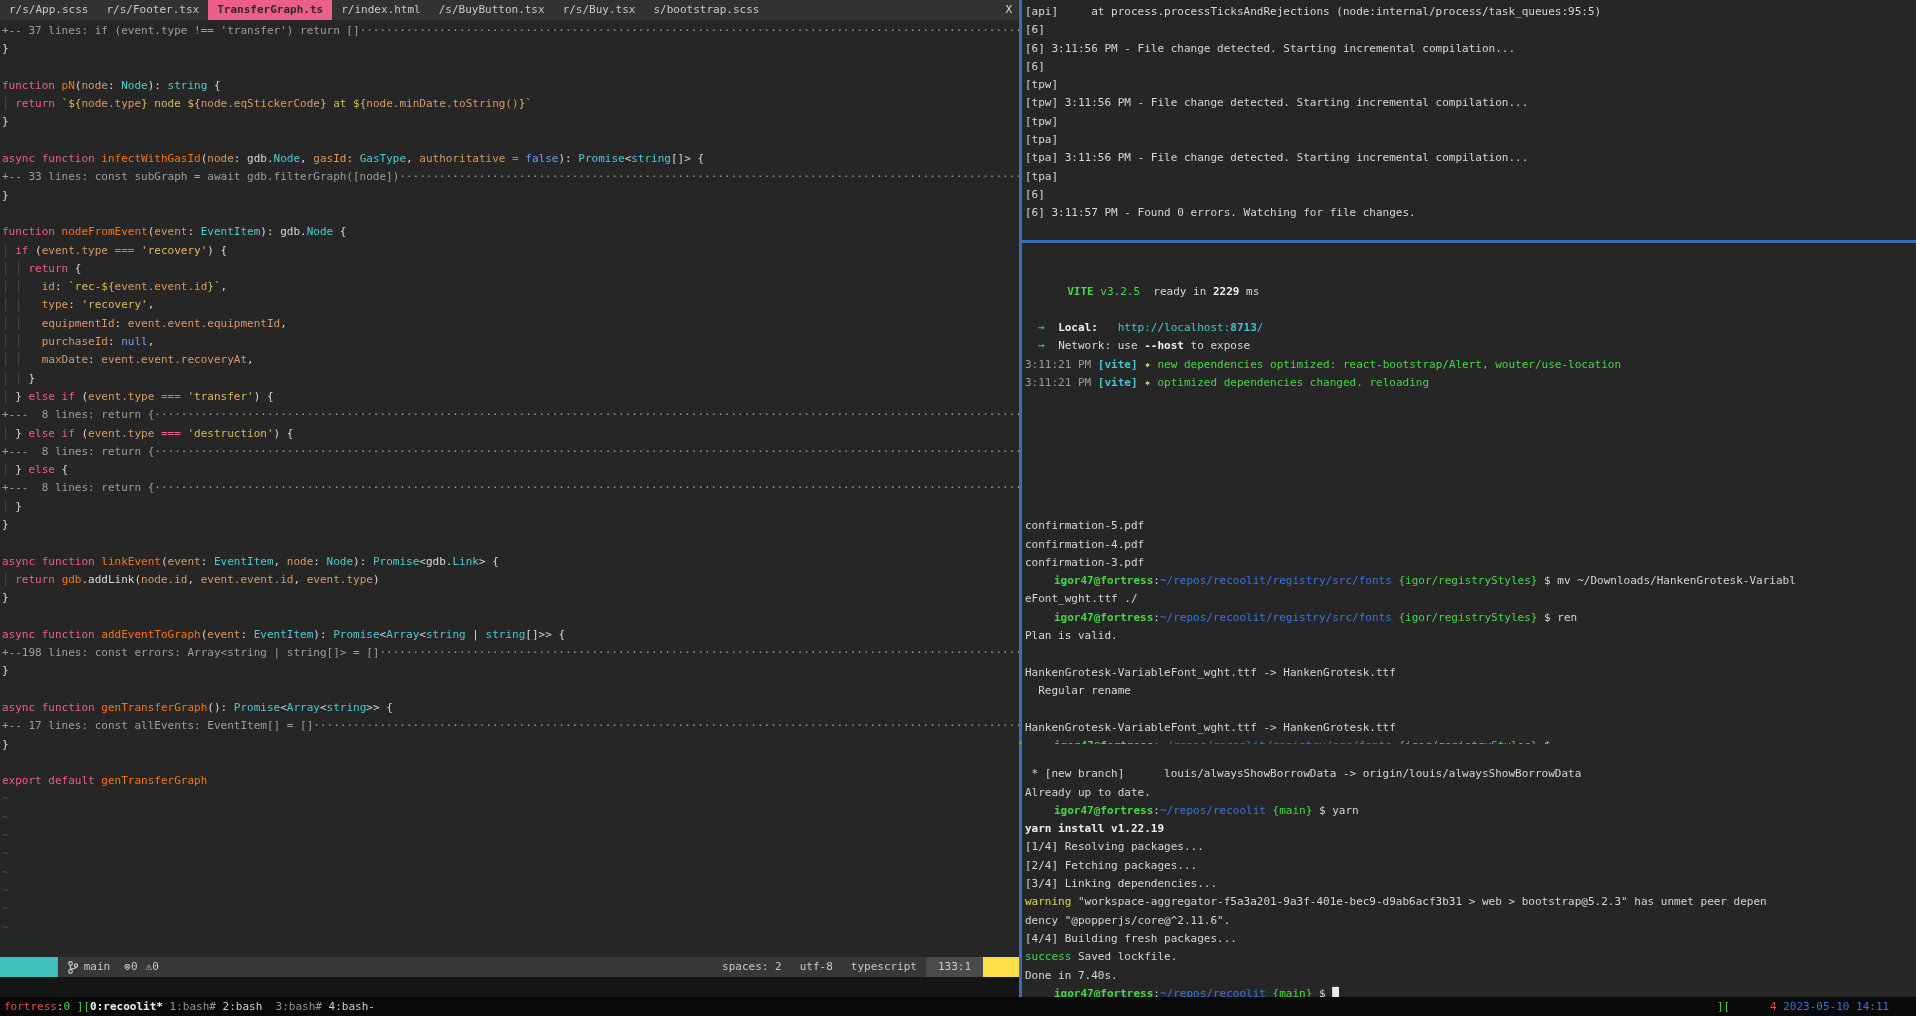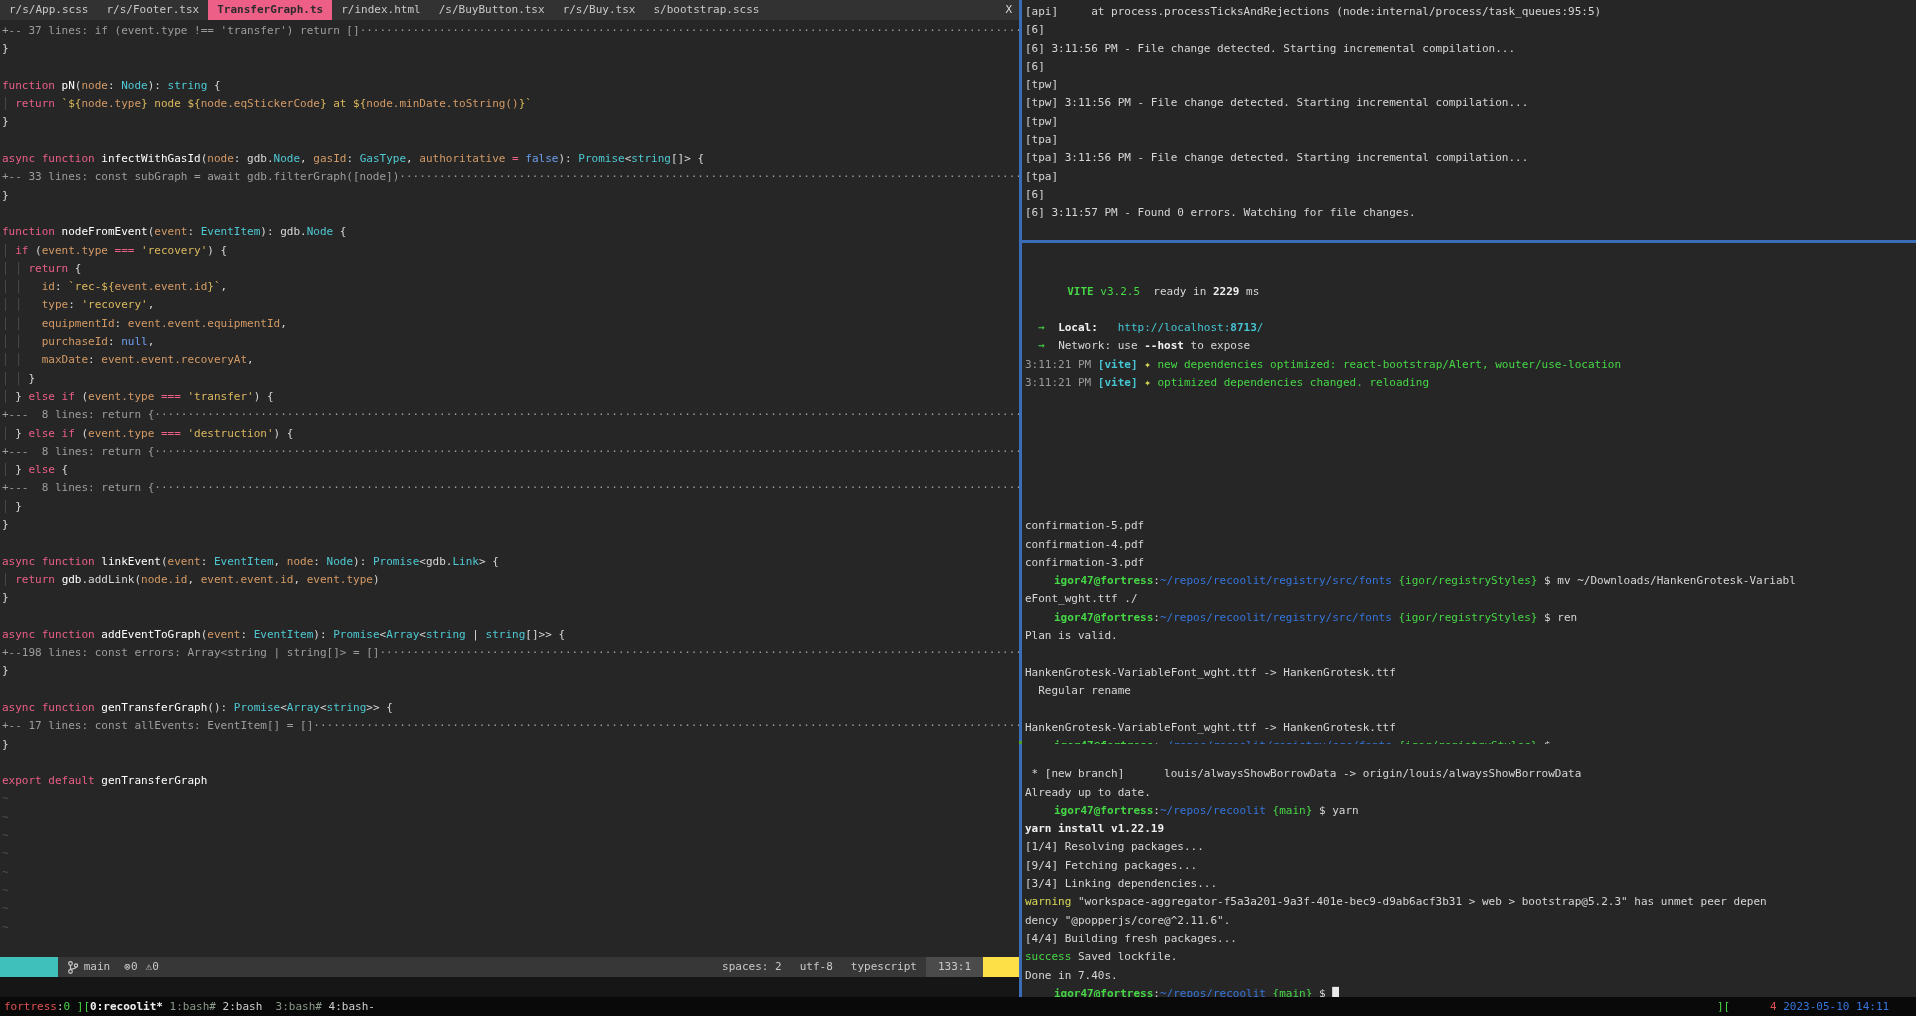--- a/index.html
+++ b/index.html
@@ -40,21 +40,21 @@
   .hdiv.green{background:#4ca32c;}
   #hdiv1{top:240px;} #hdiv2{top:493px;} #hdiv3{top:741px;}
 
   
   #tmux-bar{position:absolute;left:0;top:997px;width:1916px;height:19px;line-height:19px;
     background:#090909;white-space:pre;overflow:hidden;}
   #tmux-left{position:absolute;left:4px;top:0;}
   #tmux-right{position:absolute;left:1717px;top:0;}
 
   
-  .c-kw{color:#ec5f87;} .c-fn{color:#ffffff;} .c-ty{color:#4ec9d4;} .c-id{color:#d49a66;}
+  .c-kw{color:#ec5f87;} .c-fn{color:#f97316;} .c-ty{color:#4ec9d4;} .c-id{color:#d49a66;}
   .c-st{color:#dcb95e;} .c-nu{color:#6e9ef0;} .c-pu{color:#d8d8d8;} .c-fold{color:#9d9d9d;}
   .c-gd{color:#4e4e4e;} .c-til{color:#4e4e4e;}
   .c-d{color:#d6d6d6;} .c-g{color:#46d746;} .c-gb{color:#46d746;font-weight:bold;margin-left:29px;}
   .c-bl{color:#3575dd;} .c-cy{color:#45c5d2;} .c-cyb{color:#45c5d2;font-weight:bold;}
   .c-ye{color:#d9d957;} .c-rd{color:#e05252;} .c-dim{color:#9a9a9a;} .c-dim2{color:#8a9a8a;}
   .c-wb{color:#efefef;font-weight:bold;} .c-wh{color:#cfcfcf;} .c-cur{color:#eaeaea;}
 </style>
 </head>
 <body>
 
@@ -191,21 +191,21 @@
       <div class="trow"><span class="c-d">HankenGrotesk-VariableFont_wght.ttf -&gt; HankenGrotesk.ttf</span></div>
       <div class="trow"><span class="c-gb">igor47@fortress</span><span class="c-d">:</span><span class="c-bl">~/repos/recoolit/registry/src/fonts</span><span class="c-g"> {igor/registryStyles}</span><span class="c-d"> $</span></div>
     </div>
   <div class="rpane" id="pane-yarn">
       <div class="trow"></div>
       <div class="trow"><span class="c-d"> * [new branch]      louis/alwaysShowBorrowData -&gt; origin/louis/alwaysShowBorrowData</span></div>
       <div class="trow"><span class="c-d">Already up to date.</span></div>
       <div class="trow"><span class="c-gb">igor47@fortress</span><span class="c-d">:</span><span class="c-bl">~/repos/recoolit</span><span class="c-g"> {main}</span><span class="c-d"> $ yarn</span></div>
       <div class="trow"><span class="c-wb">yarn install v1.22.19</span></div>
       <div class="trow"><span class="c-d">[1/4] Resolving packages...</span></div>
-      <div class="trow"><span class="c-d">[9/4] Fetching packages...</span></div>
+      <div class="trow"><span class="c-d">[2/4] Fetching packages...</span></div>
       <div class="trow"><span class="c-d">[3/4] Linking dependencies...</span></div>
       <div class="trow"><span class="c-ye">warning</span><span class="c-d"> "workspace-aggregator-f5a3a201-9a3f-401e-bec9-d9ab6acf3b31 &gt; web &gt; bootstrap@5.2.3" has unmet peer depen</span></div>
       <div class="trow"><span class="c-d">dency "@popperjs/core@^2.11.6".</span></div>
       <div class="trow"><span class="c-d">[4/4] Building fresh packages...</span></div>
       <div class="trow"><span class="c-g">success</span><span class="c-d"> Saved lockfile.</span></div>
       <div class="trow"><span class="c-d">Done in 7.40s.</span></div>
       <div class="trow"><span class="c-gb">igor47@fortress</span><span class="c-d">:</span><span class="c-bl">~/repos/recoolit</span><span class="c-g"> {main}</span><span class="c-d"> $ </span><span class="c-cur">█</span></div>
     </div>
 
   <div id="tmux-bar">

